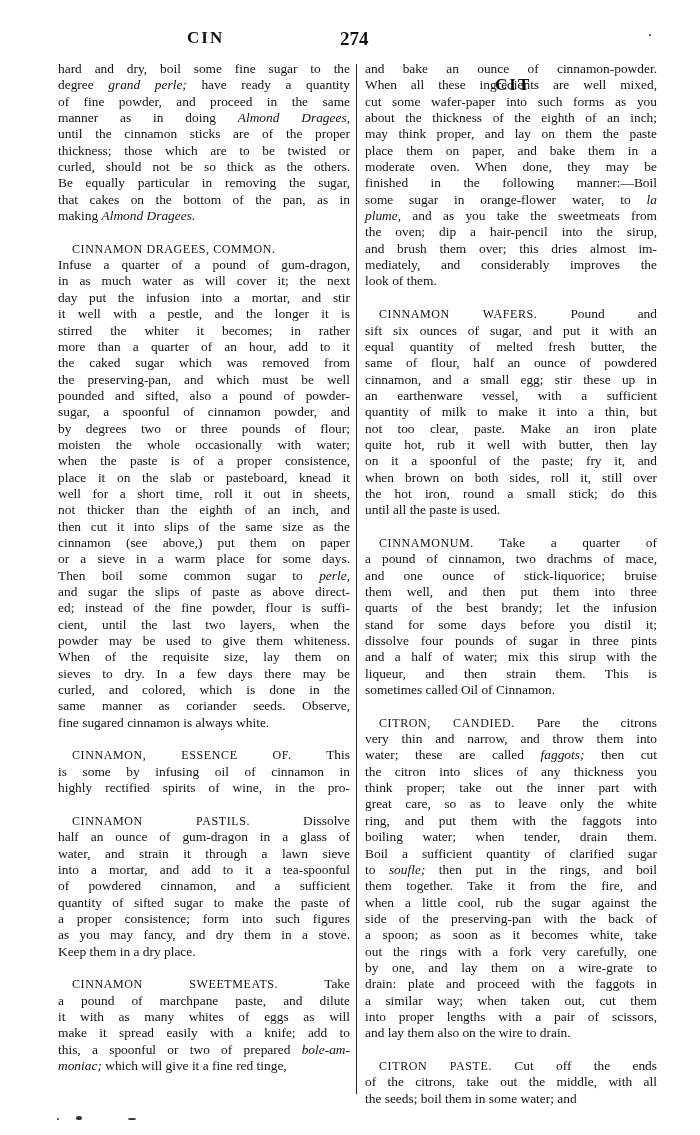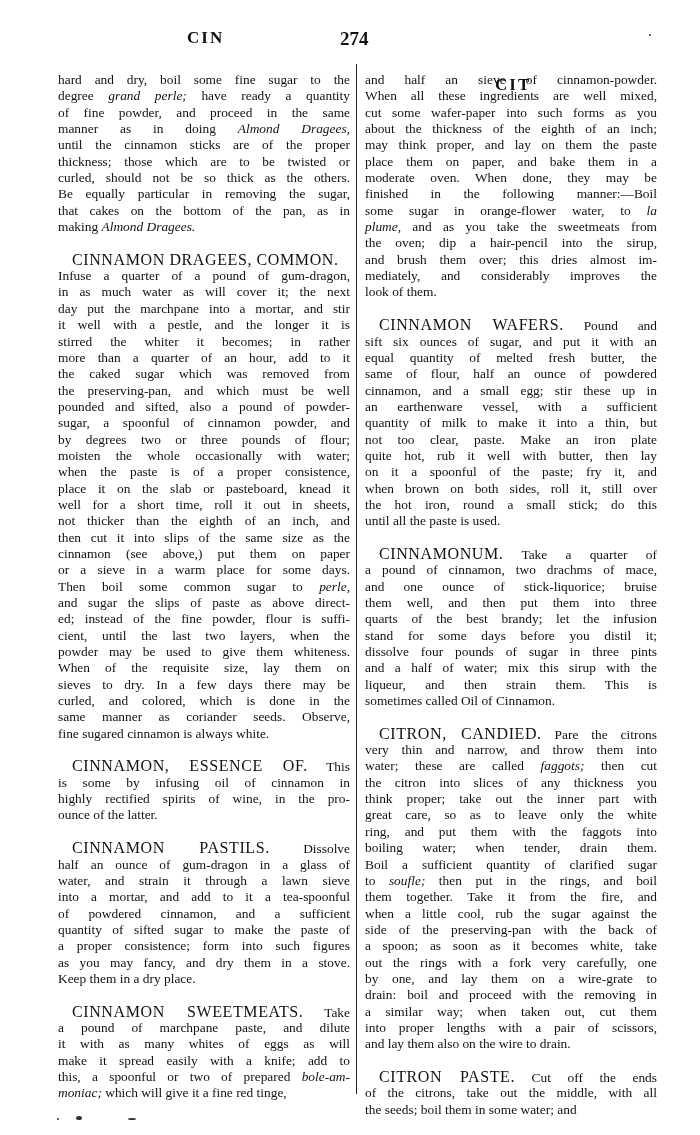--- a/index.html
+++ b/index.html
@@ -3,28 +3,28 @@
 <meta charset="utf-8">
 <style>
   html, body { margin: 0; padding: 0; background: #ffffff; }
   body { width: 700px; height: 1135px; position: relative; overflow: hidden;
          font-family: "Liberation Serif", "DejaVu Serif", serif; color: #111; }
   .running-head { position: absolute; top: 28px; left: 0; width: 700px; height: 24px; }
   .rh { position: absolute; top: 0; font-size: 17px; letter-spacing: 2px; font-weight: bold; }
   .rh-left { left: 187px; }
   .rh-center { left: 340px; font-size: 19px; letter-spacing: 0; }
   .rh-right { left: 495px; top: 3px; margin-top: 44px; }
-  .col { position: absolute; top: 72px; width: 292px; font-size: 13.4px; line-height: 16.35px; }
+  .col { position: absolute; top: 61px; width: 292px; font-size: 13.4px; line-height: 16.35px; }
   .col-left { left: 58px; }
   .col-right { left: 365px; }
   .divider { position: absolute; left: 356px; top: 64px; width: 1px; height: 1030px; background: #222; }
   .ln { display: block; text-align: justify; text-align-last: justify; white-space: nowrap; height: 16.35px; overflow: visible; }
   .ln.last { text-align-last: left; }
   .gap { display: block; height: 16.35px; }
-  .hw { font-variant: small-caps; letter-spacing: 0.6px; font-size: 16px; }
+  .hw { font-variant: small-caps; letter-spacing: 0.6px; font-size: 12px; }
   .hw-line { padding-left: 14px; }
   em { font-style: italic; }
   .speck { position: absolute; background: #333; border-radius: 50%; }
 </style>
 </head>
 <body>
 
 <div class="running-head">
   <span class="rh rh-left">CIN</span>
   <span class="rh rh-center">274</span>
@@ -42,21 +42,21 @@
       <span class="ln">curled, should not be so thick as the others.</span>
       <span class="ln">Be equally particular in removing the sugar,</span>
       <span class="ln">that cakes on the bottom of the pan, as in</span>
       <span class="ln last">making <em>Almond Dragees.</em></span>
     </div>
     <span class="gap"></span>
     <div>
       <span class="ln hw-line last"><span class="hw">CINNAMON DRAGEES, COMMON.</span></span>
       <span class="ln">Infuse a quarter of a pound of gum-dragon,</span>
       <span class="ln">in as much water as will cover it; the next</span>
-      <span class="ln">day put the marchpane into a mortar, and stir</span>
+      <span class="ln">day put the infusion into a mortar, and stir</span>
       <span class="ln">it well with a pestle, and the longer it is</span>
       <span class="ln">stirred the whiter it becomes; in rather</span>
       <span class="ln">more than a quarter of an hour, add to it</span>
       <span class="ln">the caked sugar which was removed from</span>
       <span class="ln">the preserving-pan, and which must be well</span>
       <span class="ln">pounded and sifted, also a pound of powder-</span>
       <span class="ln">sugar, a spoonful of cinnamon powder, and</span>
       <span class="ln">by degrees two or three pounds of flour;</span>
       <span class="ln">moisten the whole occasionally with water;</span>
       <span class="ln">when the paste is of a proper consistence,</span>
@@ -75,21 +75,20 @@
       <span class="ln">sieves to dry. In a few days there may be</span>
       <span class="ln">curled, and colored, which is done in the</span>
       <span class="ln">same manner as coriander seeds. Observe,</span>
       <span class="ln last">fine sugared cinnamon is always white.</span>
     </div>
     <span class="gap"></span>
     <div>
       <span class="ln hw-line"><span class="hw">CINNAMON, ESSENCE OF.</span> This</span>
       <span class="ln">is some by infusing oil of cinnamon in</span>
       <span class="ln">highly rectified spirits of wine, in the pro-</span>
-      <span class="ln last">ounce of the latter.</span>
     </div>
     <span class="gap"></span>
     <div>
       <span class="ln hw-line"><span class="hw">CINNAMON PASTILS.</span> Dissolve</span>
       <span class="ln">half an ounce of gum-dragon in a glass of</span>
       <span class="ln">water, and strain it through a lawn sieve</span>
       <span class="ln">into a mortar, and add to it a tea-spoonful</span>
       <span class="ln">of powdered cinnamon, and a sufficient</span>
       <span class="ln">quantity of sifted sugar to make the paste of</span>
       <span class="ln">a proper consistence; form into such figures</span>
@@ -102,21 +101,21 @@
       <span class="ln">a pound of marchpane paste, and dilute</span>
       <span class="ln">it with as many whites of eggs as will</span>
       <span class="ln">make it spread easily with a knife; add to</span>
       <span class="ln">this, a spoonful or two of prepared <em>bole-am-</em></span>
       <span class="ln last"><em>moniac;</em> which will give it a fine red tinge,</span>
     </div>
   </div>
 <div class="divider"></div>
 <div class="col col-right" id="col-right">
     <div>
-      <span class="ln">and half an sieve of cinnamon-powder.</span>
+      <span class="ln">and bake an ounce of cinnamon-powder.</span>
       <span class="ln">When all these ingredients are well mixed,</span>
       <span class="ln">cut some wafer-paper into such forms as you</span>
       <span class="ln">about the thickness of the eighth of an inch;</span>
       <span class="ln">may think proper, and lay on them the paste</span>
       <span class="ln">place them on paper, and bake them in a</span>
       <span class="ln">moderate oven. When done, they may be</span>
       <span class="ln">finished in the following manner:—Boil</span>
       <span class="ln">some sugar in orange-flower water, to <em>la</em></span>
       <span class="ln"><em>plume,</em> and as you take the sweetmeats from</span>
       <span class="ln">the oven; dip a hair-pencil into the sirup,</span>
@@ -164,21 +163,21 @@
       <span class="ln">ring, and put them with the faggots into</span>
       <span class="ln">boiling water; when tender, drain them.</span>
       <span class="ln">Boil a sufficient quantity of clarified sugar</span>
       <span class="ln">to <em>soufle;</em> then put in the rings, and boil</span>
       <span class="ln">them together. Take it from the fire, and</span>
       <span class="ln">when a little cool, rub the sugar against the</span>
       <span class="ln">side of the preserving-pan with the back of</span>
       <span class="ln">a spoon; as soon as it becomes white, take</span>
       <span class="ln">out the rings with a fork very carefully, one</span>
       <span class="ln">by one, and lay them on a wire-grate to</span>
-      <span class="ln">drain: boil and proceed with the removing in</span>
+      <span class="ln">drain: plate and proceed with the faggots in</span>
       <span class="ln">a similar way; when taken out, cut them</span>
       <span class="ln">into proper lengths with a pair of scissors,</span>
       <span class="ln last">and lay them also on the wire to drain.</span>
     </div>
     <span class="gap"></span>
     <div>
       <span class="ln hw-line"><span class="hw">CITRON PASTE.</span> Cut off the ends</span>
       <span class="ln">of the citrons, take out the middle, with all</span>
       <span class="ln last">the seeds; boil them in some water; and</span>
     </div>

